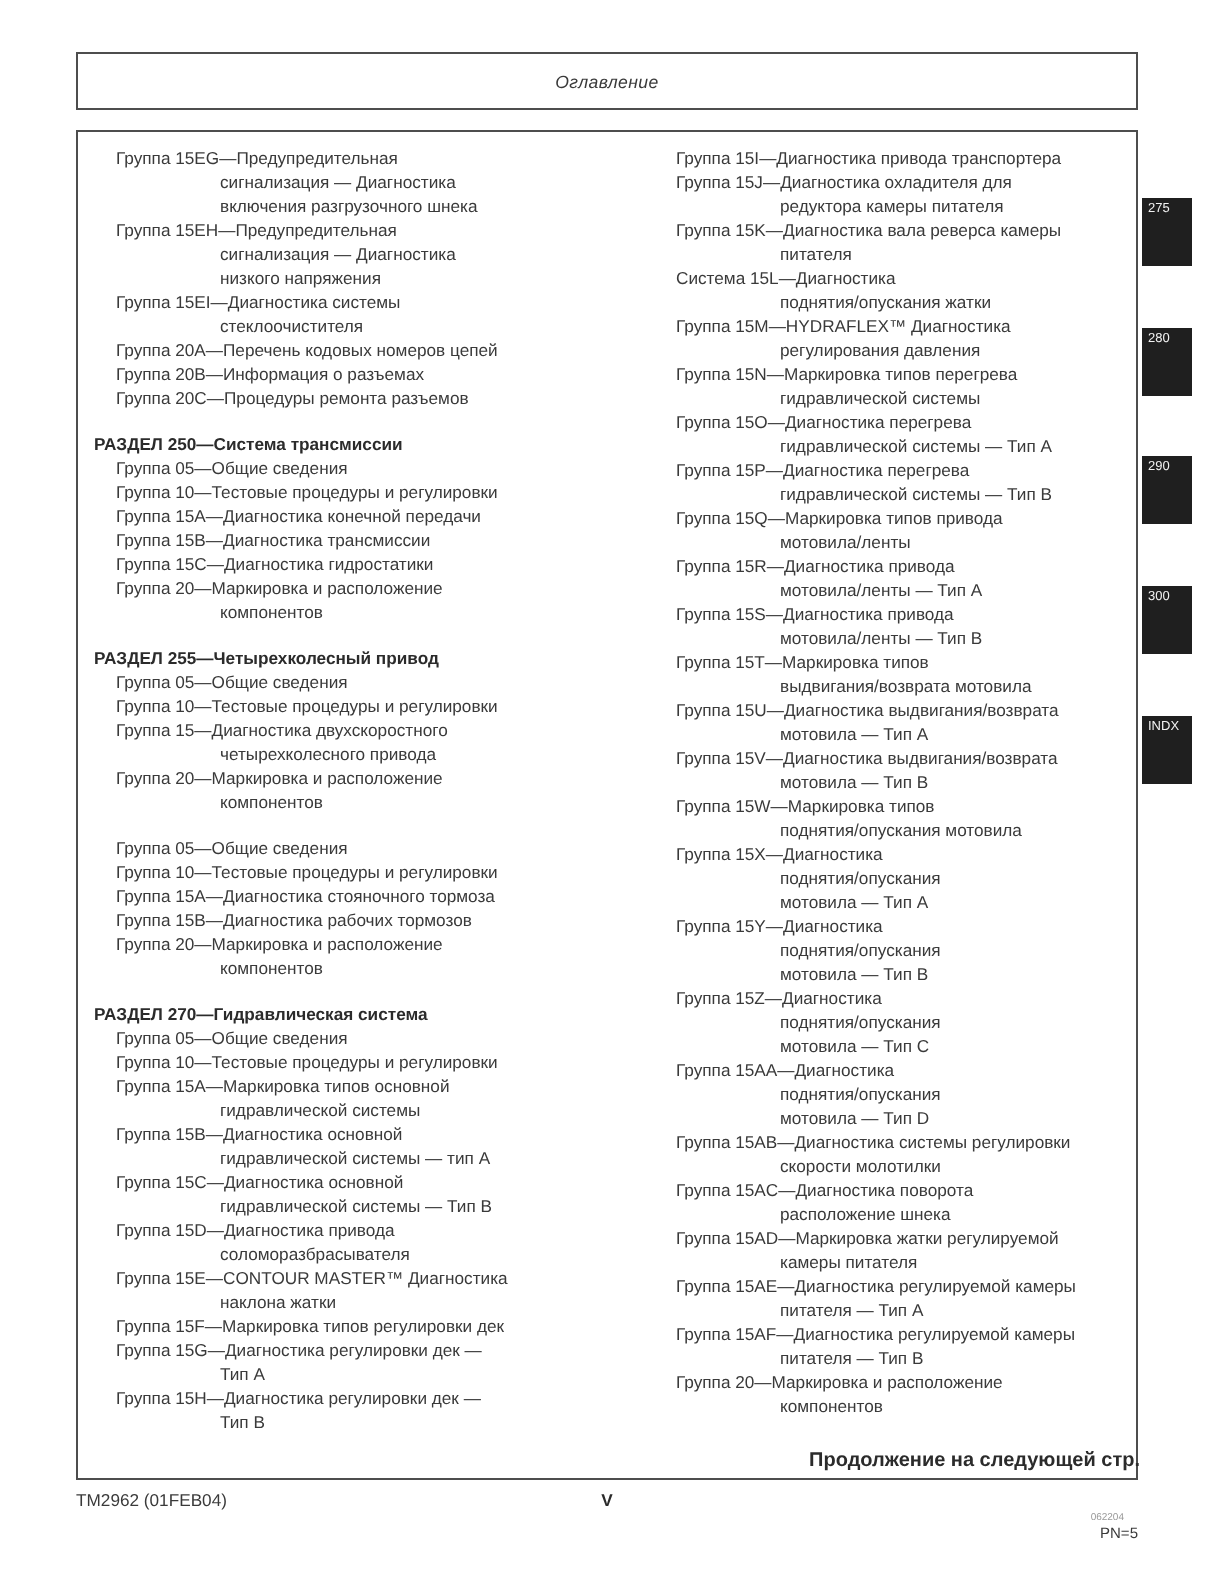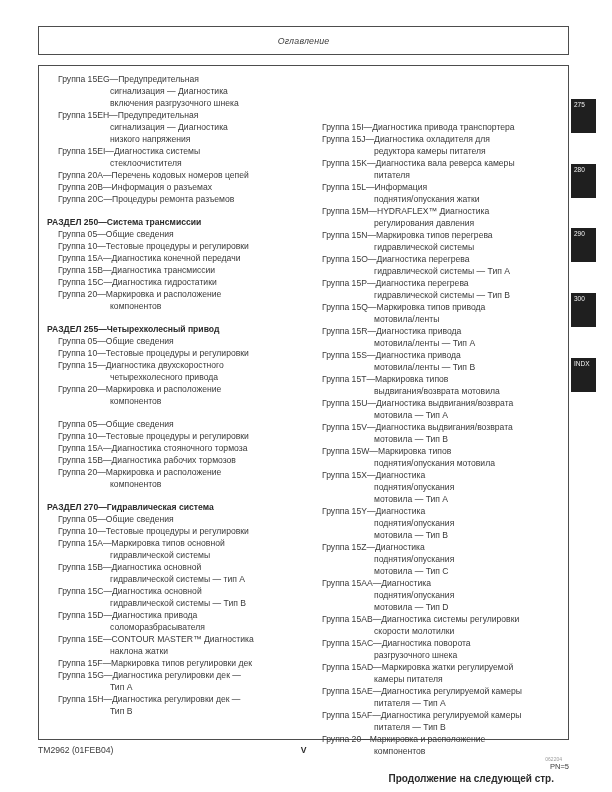--- a/index.html
+++ b/index.html
@@ -13,21 +13,21 @@
     border:1px solid #4d4d4d;
     display:flex; align-items:center; justify-content:center;
   }
   .header-title { font-size:8.8px; font-style:italic; color:#3a3a3a; letter-spacing:0.2px; }
   .content-box {
     position:absolute; left:38px; top:65px; width:529px; height:673px;
     border:1px solid #4d4d4d;
   }
   .col { position:absolute; top:7px; font-size:8.6px; line-height:12px; }
   .col-left  { left:8px;  width:268px; }
-  .col-right { left:272px; width:249px;margin-top:48px; }
+  .col-right { left:288px; width:249px; }
   .toc-block + .toc-block { margin-top:11px; }
   .toc-header { font-weight:bold; color:#2b2b2b; white-space:nowrap; }
   .toc-line { white-space:nowrap; }
   .toc-line.first { padding-left:11px; }
   .toc-line.cont  { padding-left:63px; }
   .continuation-note {
     margin-top:16px; padding-right:6px; text-align:right;
     font-weight:bold; color:#2b2b2b; font-size:10px;
   }
   .tabs { position:absolute; left:0; top:0; width:612px; height:792px; pointer-events:none; }
@@ -124,21 +124,21 @@
           <div class="toc-line cont">Тип B</div>
         </div>
       </div>
     <div class="col col-right" id="col-right">
         <div class="toc-block">
           <div class="toc-line first">Группа 15I—Диагностика привода транспортера</div>
           <div class="toc-line first">Группа 15J—Диагностика охладителя для</div>
           <div class="toc-line cont">редуктора камеры питателя</div>
           <div class="toc-line first">Группа 15K—Диагностика вала реверса камеры</div>
           <div class="toc-line cont">питателя</div>
-          <div class="toc-line first">Группа 15L—Информация</div>
+          <div class="toc-line first">Система 15L—Диагностика</div>
           <div class="toc-line cont">поднятия/опускания жатки</div>
           <div class="toc-line first">Группа 15M—HYDRAFLEX™ Диагностика</div>
           <div class="toc-line cont">регулирования давления</div>
           <div class="toc-line first">Группа 15N—Маркировка типов перегрева</div>
           <div class="toc-line cont">гидравлической системы</div>
           <div class="toc-line first">Группа 15O—Диагностика перегрева</div>
           <div class="toc-line cont">гидравлической системы — Тип A</div>
           <div class="toc-line first">Группа 15P—Диагностика перегрева</div>
           <div class="toc-line cont">гидравлической системы — Тип B</div>
           <div class="toc-line first">Группа 15Q—Маркировка типов привода</div>
@@ -163,21 +163,21 @@
           <div class="toc-line cont">мотовила — Тип B</div>
           <div class="toc-line first">Группа 15Z—Диагностика</div>
           <div class="toc-line cont">поднятия/опускания</div>
           <div class="toc-line cont">мотовила — Тип C</div>
           <div class="toc-line first">Группа 15AA—Диагностика</div>
           <div class="toc-line cont">поднятия/опускания</div>
           <div class="toc-line cont">мотовила — Тип D</div>
           <div class="toc-line first">Группа 15AB—Диагностика системы регулировки</div>
           <div class="toc-line cont">скорости молотилки</div>
           <div class="toc-line first">Группа 15AC—Диагностика поворота</div>
-          <div class="toc-line cont">разгрузочного шнека</div>
+          <div class="toc-line cont">расположение шнека</div>
           <div class="toc-line first">Группа 15AD—Маркировка жатки регулируемой</div>
           <div class="toc-line cont">камеры питателя</div>
           <div class="toc-line first">Группа 15AE—Диагностика регулируемой камеры</div>
           <div class="toc-line cont">питателя — Тип A</div>
           <div class="toc-line first">Группа 15AF—Диагностика регулируемой камеры</div>
           <div class="toc-line cont">питателя — Тип B</div>
           <div class="toc-line first">Группа 20—Маркировка и расположение</div>
           <div class="toc-line cont">компонентов</div>
         </div>
         <div class="continuation-note">Продолжение на следующей стр.</div>

